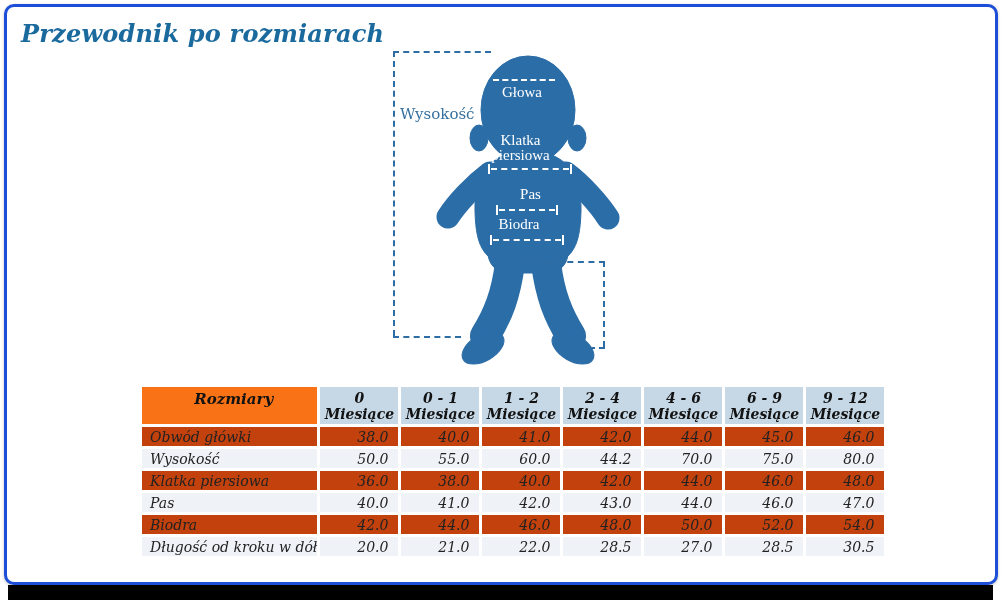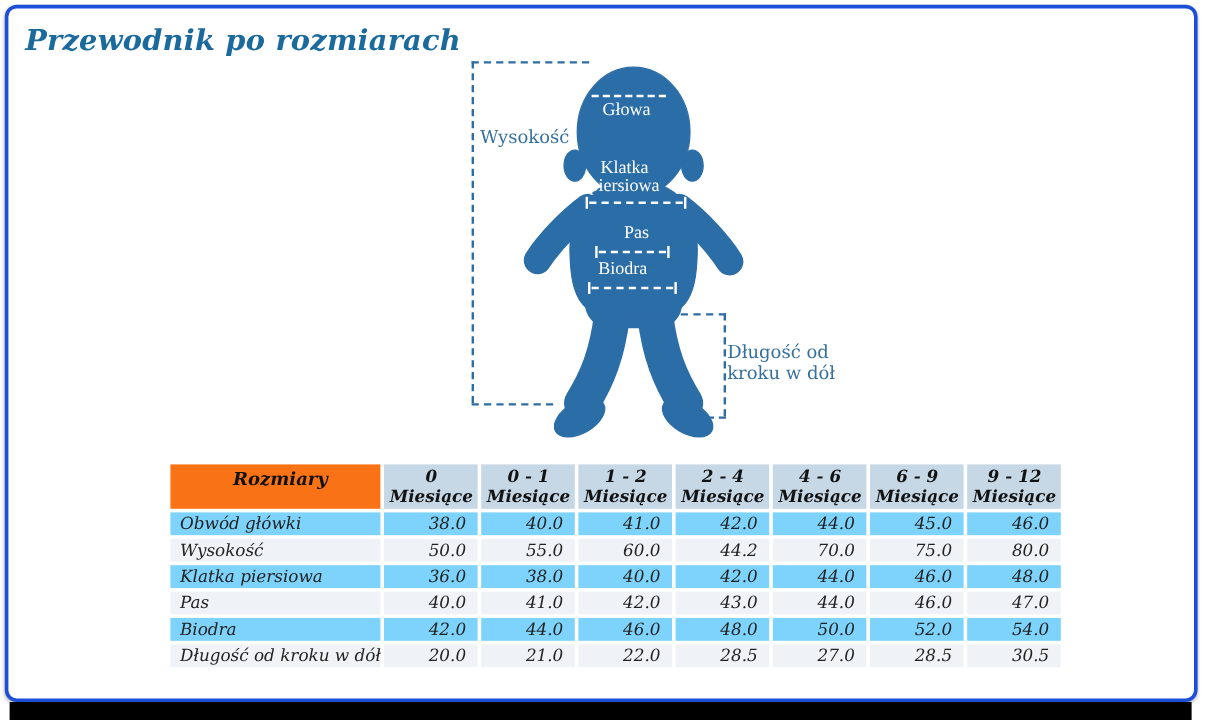--- a/index.html
+++ b/index.html
@@ -42,21 +42,21 @@
   }
   .size-table th, .size-table td { font-size:14px; }
   th.h-label {
     width:170px; height:37px; background:#f97316; text-align:center; vertical-align:top;
     padding:3px 0 0 8px; font-size:15px; font-weight:bold; color:#121212;
   }
   th.h-col {
     width:78px; background:#c6d8e6; text-align:center; vertical-align:top;
     padding-top:3px; font-weight:bold; color:#121212; line-height:16px;
   }
-  tr.r-odd td { background:#7dd3fc;margin-top:44px; }
+  tr.r-odd td { background:#c2410c;margin-top:44px; }
   tr.r-even td { background:#eff3f8; }
   td.rowlabel { text-align:left; padding:1px 0 1px 8px; color:#222; height:19px; white-space:nowrap; }
   td.val { text-align:right; padding:1px 10px 1px 6px; color:#222; }
 </style>
 </head>
 <body>
 
 <div class="screen">
   <div class="card">
 
@@ -81,24 +81,20 @@
       </svg>
 
       <div class="dash-h" style="left:10px;top:8px;width:98px"></div>
       <div class="dash-v" style="left:10px;top:8px;height:285px"></div>
       <div class="dash-h" style="left:10px;top:293px;width:68px"></div>
       <div class="b-label" style="left:17px;top:62px">Wysokość</div>
 
       <div class="dash-h" style="left:142px;top:218px;width:80px"></div>
       <div class="dash-v" style="left:220px;top:218px;height:86px"></div>
       <div class="dash-h" style="left:206px;top:304px;width:16px"></div>
-      <div class="b-label" style="left:223px;top:241px">
-        <div>Długość od</div>
-        <div>kroku w dół</div>
-      </div>
 
       <div class="dash-h-w" style="left:110px;top:36px;width:62px"></div>
       <div class="fig-label" style="left:100px;top:42px;width:78px">Głowa</div>
 
       <div class="fig-label" style="left:90px;top:90px;width:95px">
         <div>Klatka</div>
         <div>piersiowa</div>
       </div>
       <div class="tickline" style="left:105px;top:121px;width:84px"></div>
 

